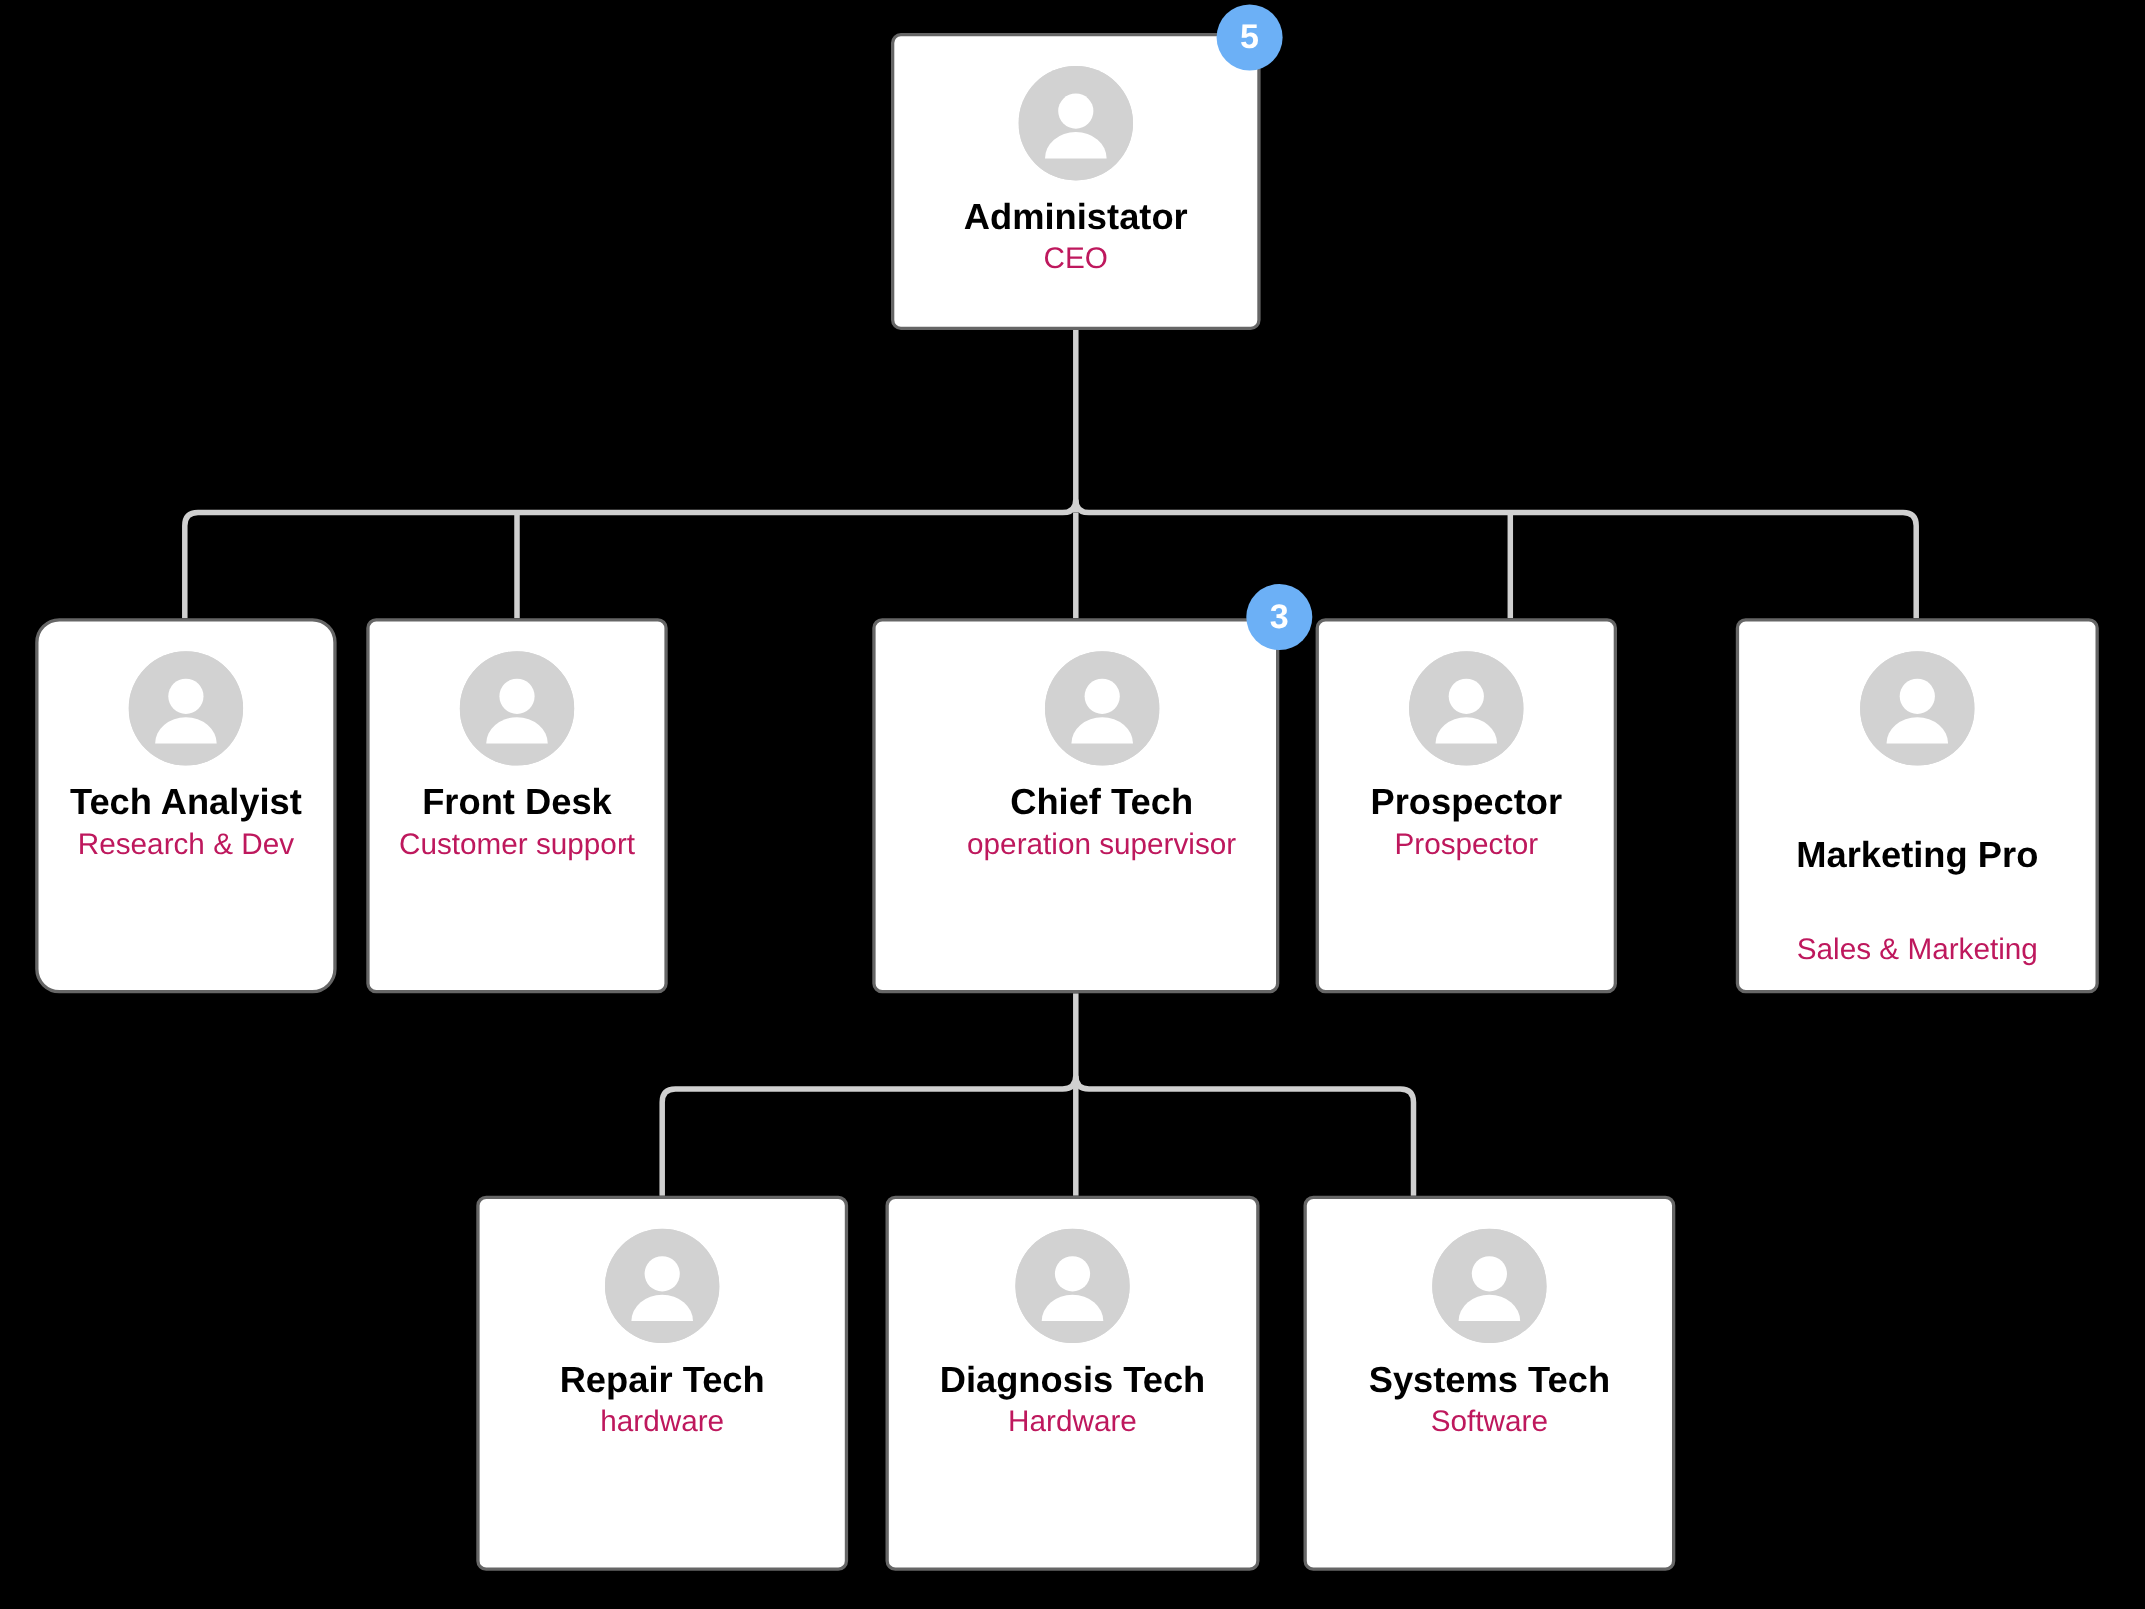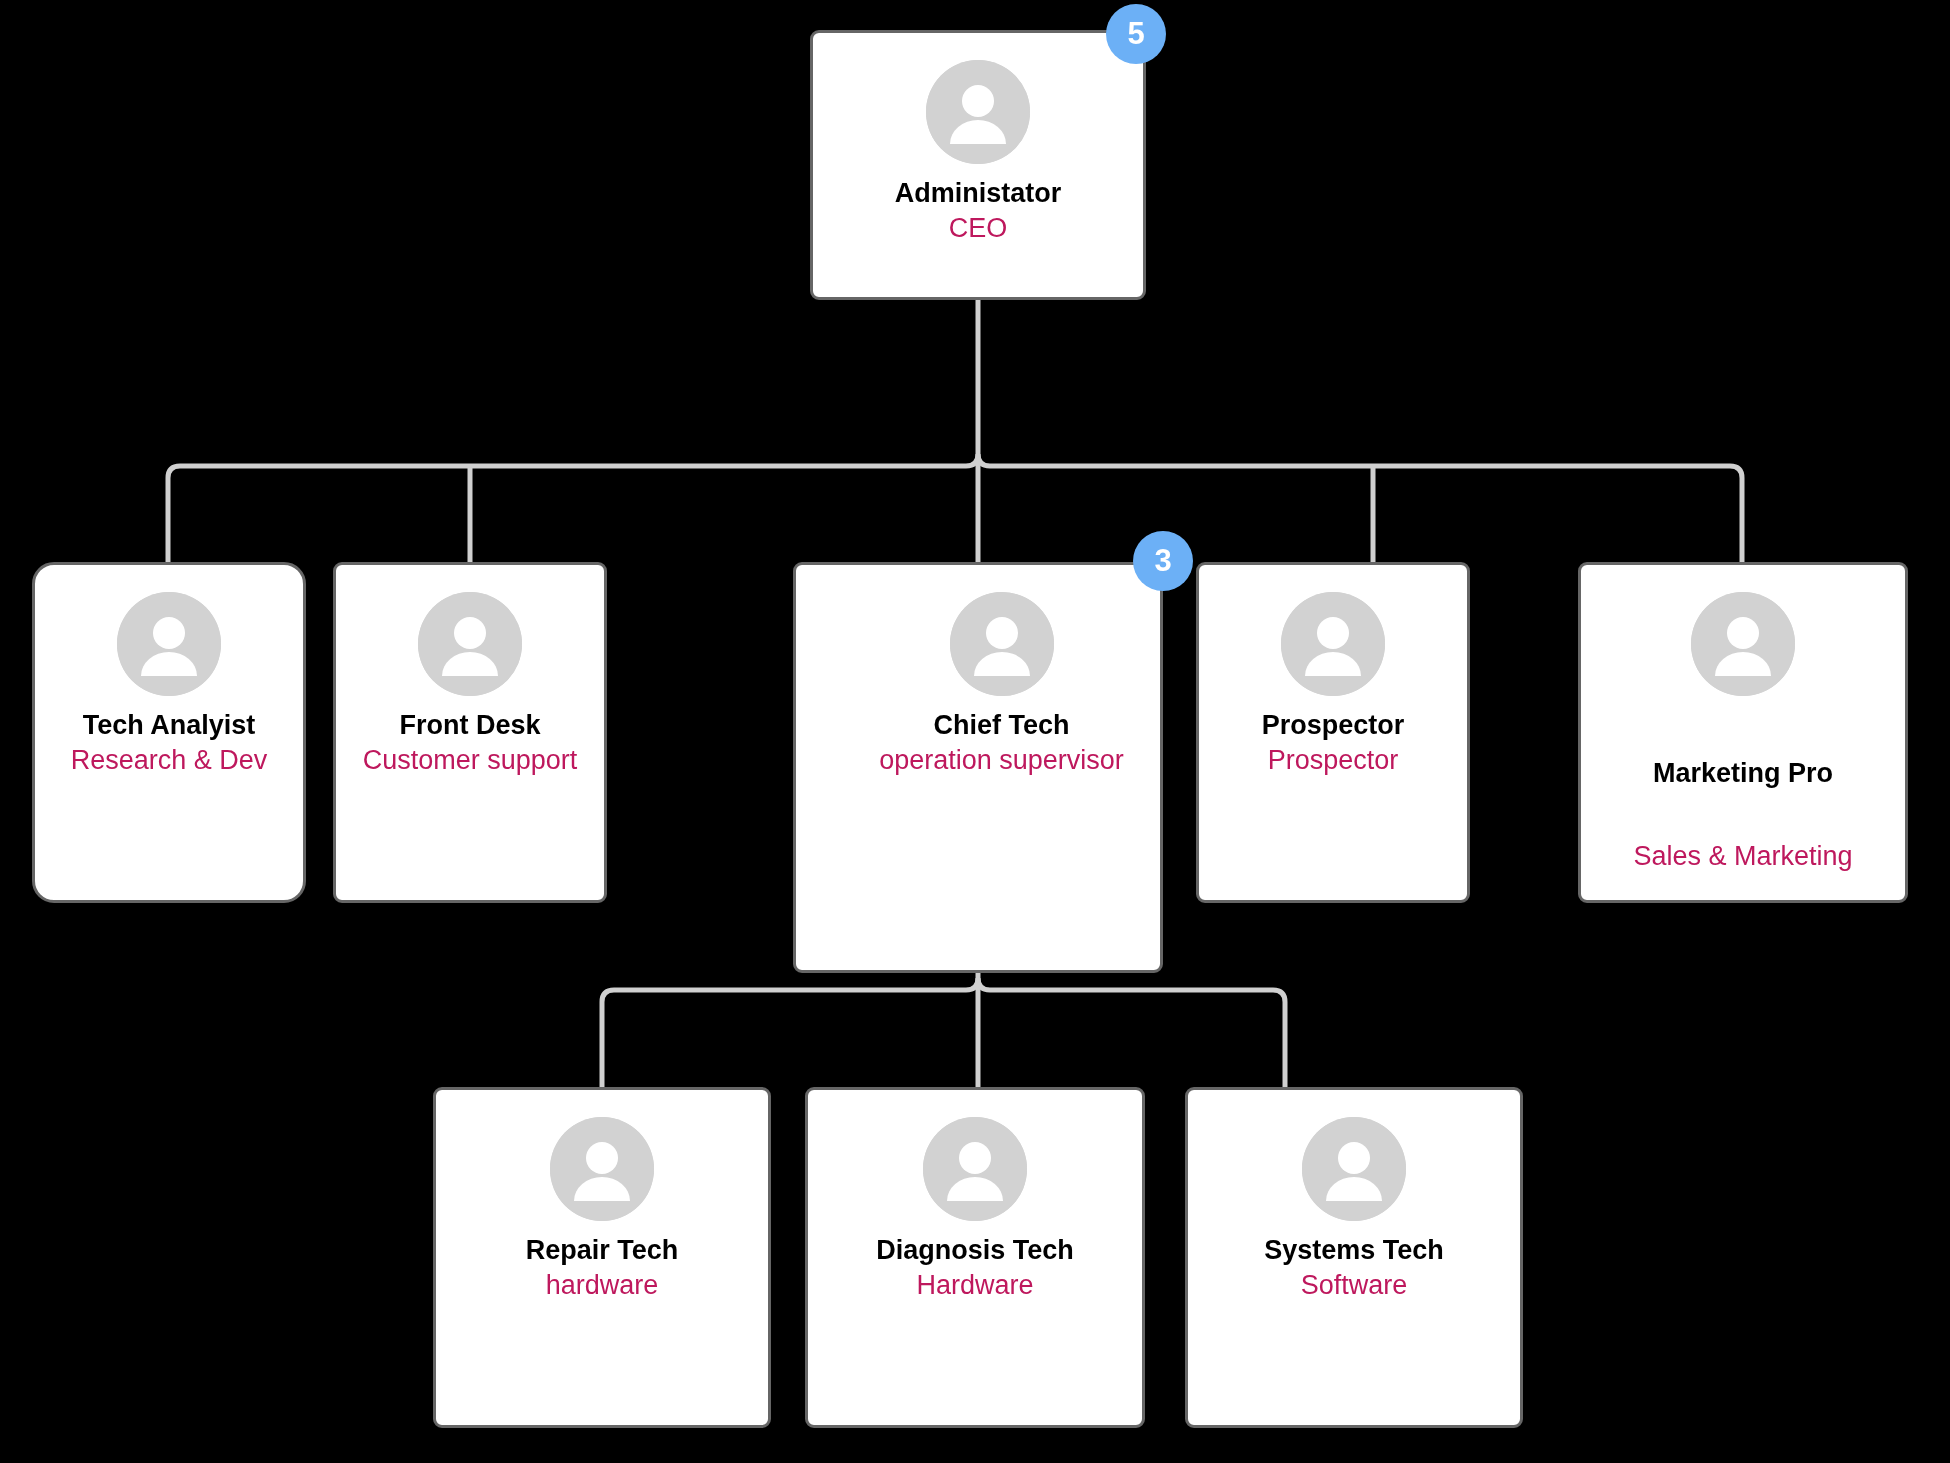--- a/index.html
+++ b/index.html
@@ -45,21 +45,21 @@
     height: 104px;
     border-radius: 50%;
     background: #d2d2d2;
     margin-top: 27px;
     display: block;
     flex: none;
   }
   .avatar svg { display: block; }
   .node-name {
     margin-top: 14px;
-    font-size: 27px;
+    font-size: 33px;
     font-weight: bold;
     color: #000000;
     line-height: 1.18;
     text-align: center;
     white-space: nowrap;
   }
   .node-role {
     margin-top: 3px;
     font-size: 27px;
     font-weight: normal;
@@ -140,21 +140,21 @@
       <svg width="104" height="104" viewBox="0 0 104 104">
         <circle cx="52" cy="52" r="52" fill="#d2d2d2"></circle>
         <circle cx="52" cy="41" r="16" fill="#ffffff"></circle>
         <path d="M 24 84 A 28 24 0 0 1 80 84 Z" fill="#ffffff"></path>
       </svg>
     </span>
     <div class="node-name">Front Desk</div>
     <div class="node-role">Customer support</div>
   </div>
 
-  <div class="node-card" style="left:793px; top:562px; width:370px; height:411px;padding-left:47px;">
+  <div class="node-card" style="left:793px; top:562px; width:370px; height:341px;padding-left:47px;">
     <span class="avatar">
       <svg width="104" height="104" viewBox="0 0 104 104">
         <circle cx="52" cy="52" r="52" fill="#d2d2d2"></circle>
         <circle cx="52" cy="41" r="16" fill="#ffffff"></circle>
         <path d="M 24 84 A 28 24 0 0 1 80 84 Z" fill="#ffffff"></path>
       </svg>
     </span>
     <div class="node-name">Chief Tech</div>
     <div class="node-role">operation supervisor</div>
   </div>

